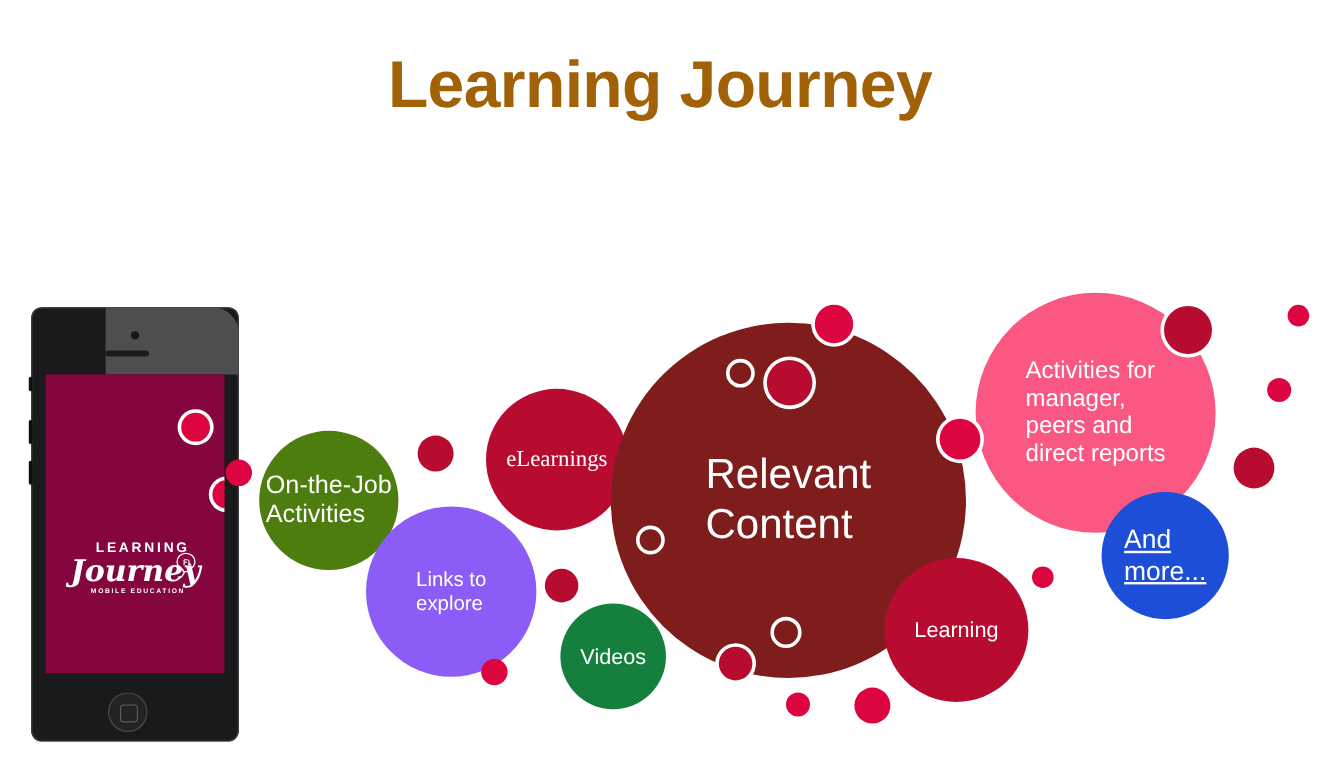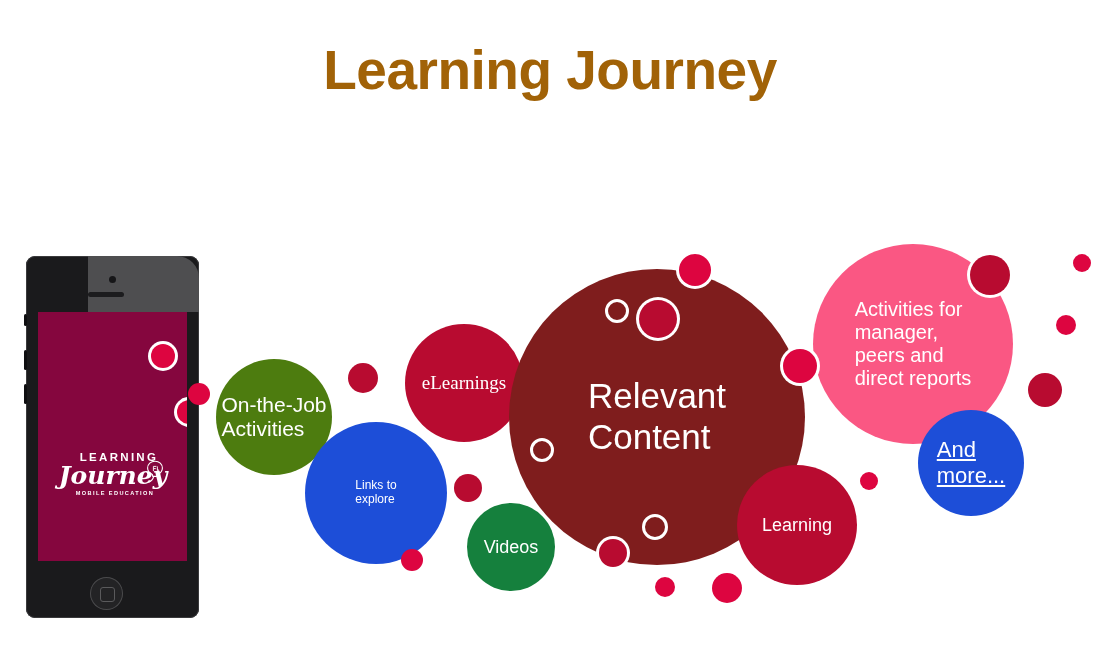--- a/index.html
+++ b/index.html
@@ -193,21 +193,21 @@
 
     <div id="phone-home">
       <div id="phone-home-sq"></div>
     </div>
   </div>
 
   <div id="bubble-layer">
       <div class="bubble" style="left: 216px; top: 359px; width: 116px; height: 116px; background: #4d7c0f; font-size: 21px;">
         <span>On-the-Job<br>Activities</span>
       </div>
-      <div class="bubble" style="left: 305px; top: 422px; width: 142px; height: 142px; background: #1d4ed8; font-size: 12px;">
+      <div class="bubble" style="left: 305px; top: 422px; width: 142px; height: 142px; background: #8b5cf6; font-size: 17px;">
         <span>Links to<br>explore</span>
       </div>
       <div class="bubble" style="left: 405px; top: 324px; width: 118px; height: 118px; background: rgb(184, 11, 48); font-size: 19px; font-family: Liberation Serif, serif;">
         <span>eLearnings</span>
       </div>
       <div class="bubble" style="left: 467px; top: 503px; width: 88px; height: 88px; background: #15803d; font-size: 18px;">
         <span>Videos</span>
       </div>
       <div class="bubble" style="left: 509px; top: 269px; width: 296px; height: 296px; background: #7f1d1d; font-size: 35px;">
         <span>Relevant<br>Content</span>

